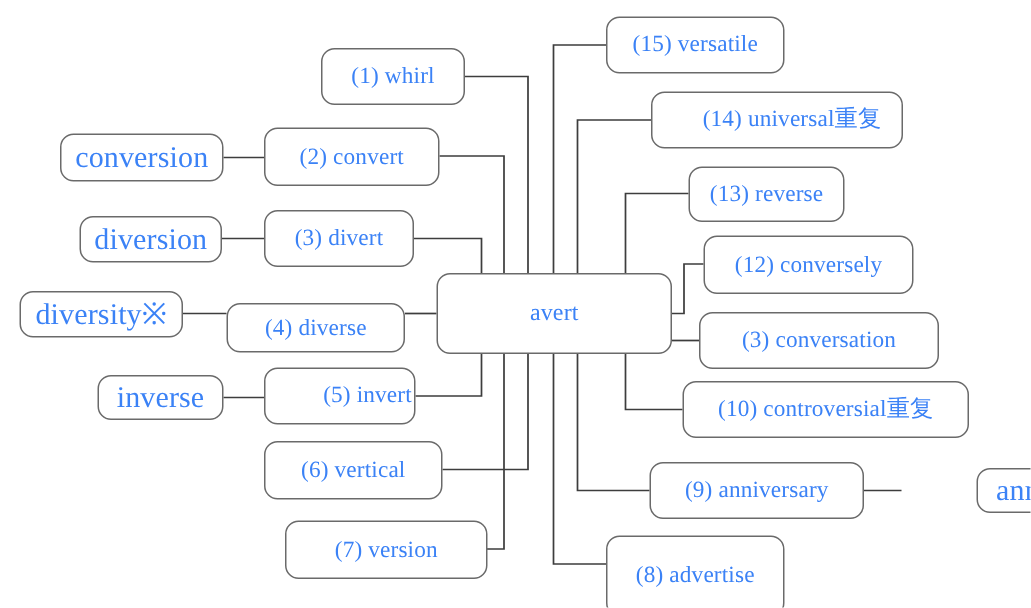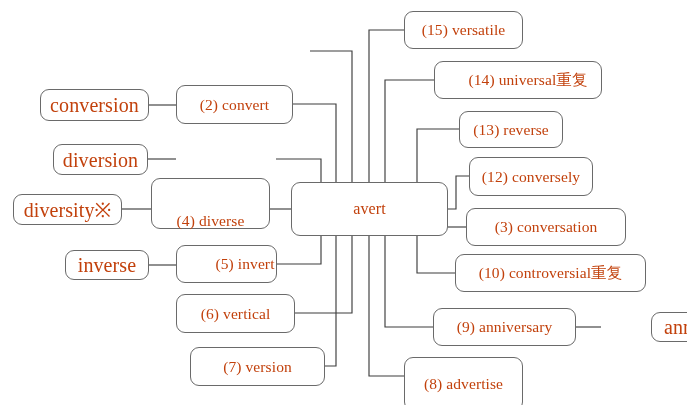--- a/index.html
+++ b/index.html
@@ -34,21 +34,21 @@
   .node {
     position: absolute;
     box-sizing: border-box;
     border: 1.15px solid #6a6a6a;
     border-radius: 9px;
     background: #ffffff;
     display: flex;
     align-items: center;
     justify-content: center;
     text-align: center;
-    color: #c2410c;
+    color: #3b82f6;
     font-family: "Liberation Serif", "DejaVu Serif", serif;
     line-height: 1;
     white-space: nowrap;
     letter-spacing: 0.1px;
   }
   .node.center {
     font-size: 16px;
     justify-content: center;
   }
   .node.main {
@@ -100,24 +100,30 @@
 
     <path d="M404,376 H369 V236"></path>
 
     <line x1="576" y1="327" x2="601" y2="327"></line>
   </svg>
 
   <div class="node center" style="left:291px; top:182px; width:157px; height:54px;">
     <span>avert</span>
   </div>
 
+  <div class="node main" style="left:214px; top:32px; width:96px; height:38px;">
+    <span>(1) whirl</span>
+  </div>
   <div class="node main" style="left:176px; top:85px; width:117px; height:39px;">
     <span>(2) convert</span>
   </div>
-  <div class="node main" style="left:151px; top:178px; width:119px; height:51px;align-items:flex-end;">
+  <div class="node main" style="left:176px; top:140px; width:100px; height:38px;">
+    <span>(3) divert</span>
+  </div>
+  <div class="node main" style="left:151px; top:202px; width:119px; height:33px;">
     <span>(4) diverse</span>
   </div>
   <div class="node main" style="left:176px; top:245px; width:101px; height:38px;padding-left:37px;">
     <span>(5) invert</span>
   </div>
   <div class="node main" style="left:176px; top:294px; width:119px; height:39px;">
     <span>(6) vertical</span>
   </div>
   <div class="node main" style="left:190px; top:347px; width:135px; height:39px;">
     <span>(7) version</span>
@@ -138,21 +144,21 @@
 
   <div class="node main" style="left:404px; top:11px; width:119px; height:38px;">
     <span>(15) versatile</span>
   </div>
   <div class="node main" style="left:434px; top:61px; width:168px; height:38px;padding-left:20px;">
     <span>(14) universal重复</span>
   </div>
   <div class="node main" style="left:459px; top:111px; width:104px; height:37px;">
     <span>(13) reverse</span>
   </div>
-  <div class="node main" style="left:469px; top:157px; width:124px; height:39px;">
+  <div class="node main" style="left:469px; top:157px; width:140px; height:39px;">
     <span>(12) conversely</span>
   </div>
   <div class="node main" style="left:466px; top:208px; width:160px; height:38px;">
     <span>(3) conversation</span>
   </div>
   <div class="node main" style="left:455px; top:254px; width:191px; height:38px;">
     <span>(10) controversial重复</span>
   </div>
   <div class="node main" style="left:433px; top:308px; width:143px; height:38px;align-items:center;">
     <span>(9) anniversary</span>

